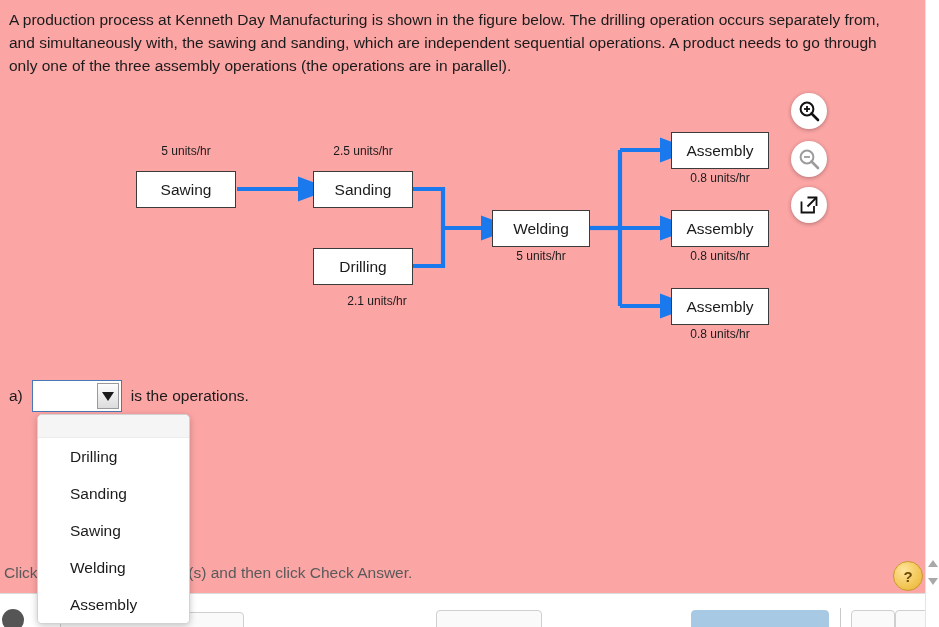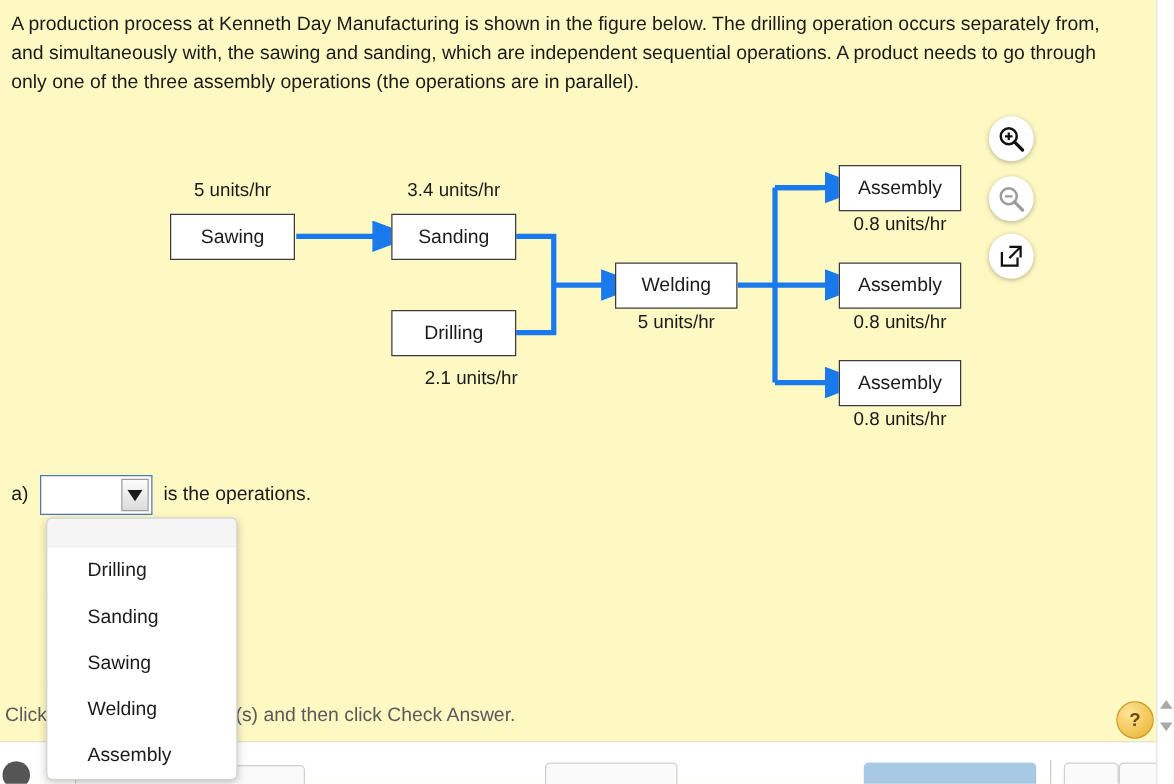--- a/index.html
+++ b/index.html
@@ -2,21 +2,21 @@
 <html><head>
 <meta charset="utf-8">
 <style>
   html, body {
     margin: 0; padding: 0;
     background: #ffffff;
     width: 939px; height: 627px;
     overflow: hidden;
     font-family: "Liberation Sans", sans-serif;
   }
-  #root { position: relative; width: 939px; height: 627px; background:#fef9c3; }
+  #root { position: relative; width: 939px; height: 627px; background:#fca5a5; }
 
   
   .statement {
     position: absolute;
     left: 9px; top: 8px; width: 890px;
     font-size: 15.5px;
     line-height: 23px;
     color: #1b1b1b;
   }
 
@@ -27,21 +27,21 @@
     border: 1.6px solid #3b3b3b;
     background: #fff;
     box-sizing: border-box;
     display: flex; align-items: center; justify-content: center;
     font-size: 15.5px;
     color: #1b1b1b;
     z-index: 3;
   }
   .rate {
     position: absolute;
-    font-size: 15px;
+    font-size: 12px;
     color: #1b1b1b;
     white-space: nowrap;
     text-align: center;
     z-index: 3;
   }
   .conn { position: absolute; left:0; top:0; width: 939px; height: 370px; z-index: 2; }
 
   
   .toolicon {
     position: absolute;
@@ -211,21 +211,21 @@
     </svg>
 
     <div class="node" style="left:136px; top:171px; width:100px; height:37px;">
       <span>Sawing</span>
     </div>
     <div class="rate" style="left:136px; top:144px; width:100px;">5 units/hr</div>
 
     <div class="node" style="left:313px; top:171px; width:100px; height:37px;">
       <span>Sanding</span>
     </div>
-    <div class="rate" style="left:303px; top:144px; width:120px;">3.4 units/hr</div>
+    <div class="rate" style="left:303px; top:144px; width:120px;">2.5 units/hr</div>
 
     <div class="node" style="left:313px; top:248px; width:100px; height:37px;">
       <span>Drilling</span>
     </div>
     <div class="rate" style="left:317px; top:294px; width:120px;">2.1 units/hr</div>
 
     <div class="node" style="left:492px; top:210px; width:98px; height:37px;">
       <span>Welding</span>
     </div>
     <div class="rate" style="left:482px; top:249px; width:118px;">5 units/hr</div>

